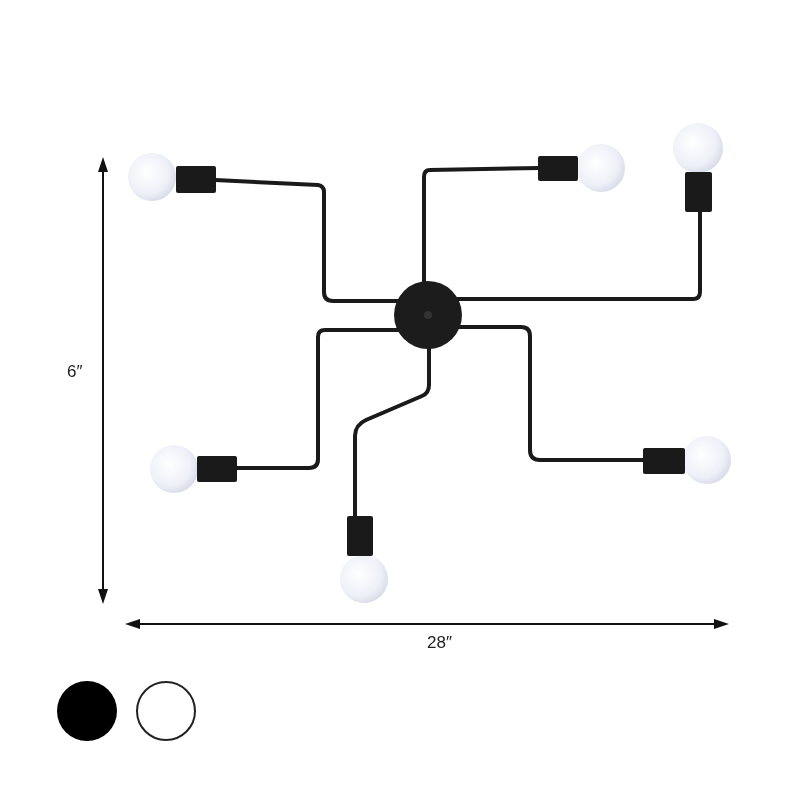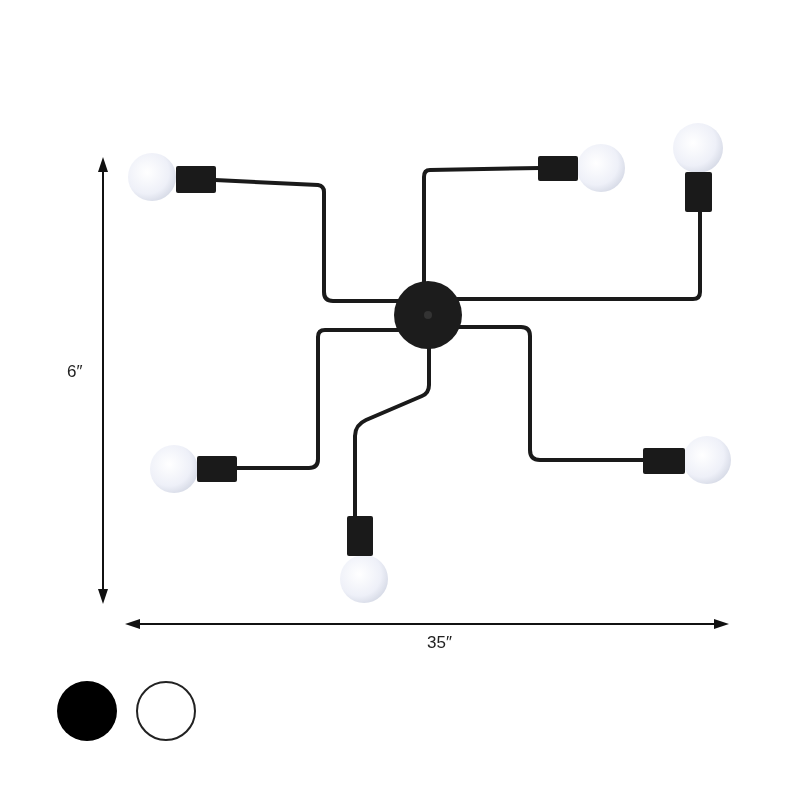--- a/index.html
+++ b/index.html
@@ -76,16 +76,16 @@
     <rect x="347" y="516" width="26" height="40" rx="2" fill="#1a1a1a"></rect>
   </g>
   <g>
     <circle cx="707" cy="460" r="24" fill="url(#bulbG)"></circle>
     <rect x="643" y="448" width="42" height="26" rx="2" fill="#1a1a1a"></rect>
   </g>
 </svg>
 </div>
 
 <div class="dim-label" style="left:67px;top:362px;">6″</div>
-<div class="dim-label" style="left:427px;top:633px;">35″</div>
+<div class="dim-label" style="left:427px;top:633px;">28″</div>
 
 <div class="swatch" style="left:57px;top:681px;width:60px;height:60px;background:#000;"></div>
 <div class="swatch" style="left:136px;top:681px;width:60px;height:60px;background:#fff;border:2px solid #222;"></div>
 
 </body></html>

